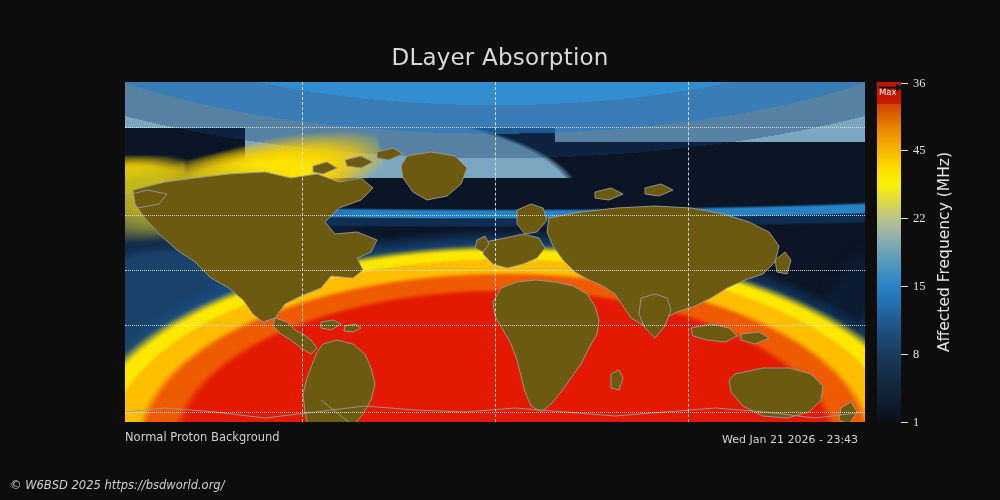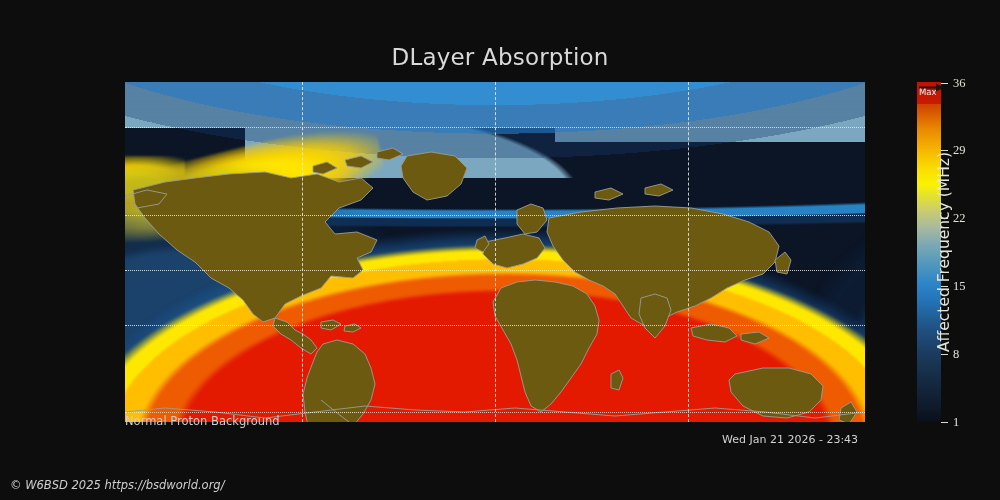--- a/index.html
+++ b/index.html
@@ -107,21 +107,21 @@
   .coast .noland{fill:none;}
 
   
   .grid{position:absolute;inset:0;}
   .gl-v{position:absolute;top:0;width:0;height:340px;
     border-left:1px dashed rgba(235,235,235,.85);}
   .gl-h{position:absolute;left:0;height:0;width:740px;
     border-top:1px dotted rgba(235,235,235,.85);}
 
   
-  .cbar-wrap{position:absolute;left:877px;top:82px;width:24px;height:340px;margin-left:40px;}
+  .cbar-wrap{position:absolute;left:877px;top:82px;width:24px;height:340px;}
   .cbar-real{
     position:absolute;inset:0;
     background:linear-gradient(to top,
       #0a0f1a 0%,
       #101d30 6%,
       #14283f 11%,
       #18324f 16%,
       #1c3e63 21%,
       #1f4c7d 26%,
       #216097 31%,
@@ -159,21 +159,21 @@
   .cbar-title{
     position:absolute;left:932px;top:82px;height:340px;width:24px;
     display:flex;align-items:center;justify-content:center;
   }
   .cbar-title span{
     transform:rotate(-90deg);white-space:nowrap;font-size:15.5px;color:#e2e6da;
   }
 
   
   .note{position:absolute;left:125px;font-size:11.5px;color:#cfcfcf;}
-  .note1{top:414px;}
+  .note1{top:430px;}
   .note2{top:445px;}
   .stamp{position:absolute;left:722px;top:433px;font-size:11px;color:#d2d2d2;}
   .copy{position:absolute;left:10px;top:478px;font-size:11.5px;color:#cfcfcf;
     font-style:italic;}
 </style>
 </head>
 <body>
 
 <div id="root">
 
@@ -293,21 +293,21 @@
     <div class="ticks">
       <div class="tick" style="top:340px"></div>
       <div class="tick-lab" style="top:340px">1</div>
       <div class="tick" style="top:272px"></div>
       <div class="tick-lab" style="top:272px">8</div>
       <div class="tick" style="top:204px"></div>
       <div class="tick-lab" style="top:204px">15</div>
       <div class="tick" style="top:136px"></div>
       <div class="tick-lab" style="top:136px">22</div>
       <div class="tick" style="top:68px"></div>
-      <div class="tick-lab" style="top:68px">29</div>
+      <div class="tick-lab" style="top:68px">45</div>
       <div class="tick" style="top:1px"></div>
       <div class="tick-lab" style="top:1px">36</div>
     </div>
   </div>
   <div class="cbar-title">
     <span>Affected Frequency (MHz)</span>
   </div>
 
   <div class="note note1">Normal Proton Background</div>
   <div class="stamp">Wed Jan 21 2026 - 23:43</div>

